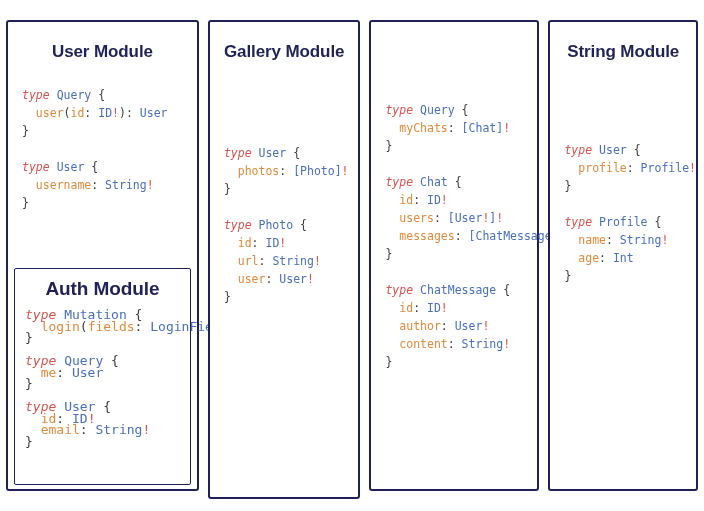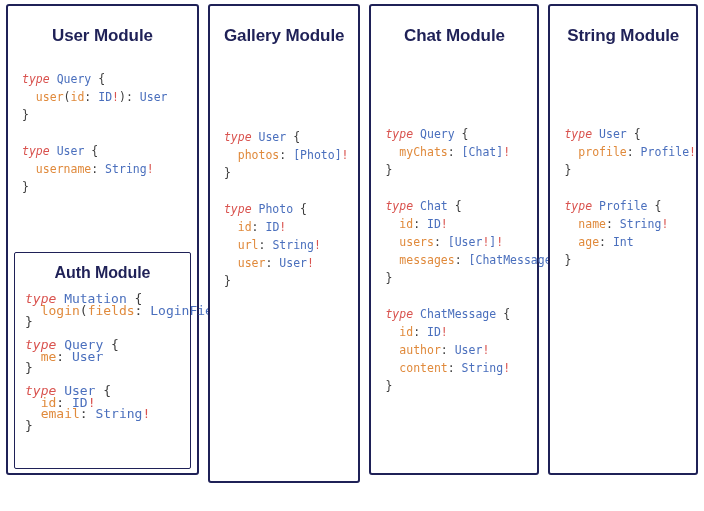--- a/index.html
+++ b/index.html
@@ -16,21 +16,21 @@
   }
 
   #board {
     position: absolute;
     left: 0; top: 0;
     width: 704px;
     height: 511px;
     display: flex;
     align-items: flex-start;
     gap: 9px;
-    padding: 4px 6px 0 6px;
+    padding: 20px 6px 0 6px;
     box-sizing: border-box;
   }
 
   .module {
     border: 2px solid #1f2157;
     border-radius: 3px;
     background: #ffffff;
     box-sizing: border-box;
     position: relative;
     display: flex;
@@ -80,21 +80,21 @@
     box-sizing: border-box;
     position: absolute;
     left: 6px;
     right: 6px;
     top: 246px;
     bottom: 4px;
     display: flex;
     flex-direction: column;
   }
   .submodule .module-title {
-    font-size: 16px;
+    font-size: 19px;
     line-height: 16px;
     margin: 12px 4px 0 4px;
   }
   .submodule .code {
     font-size: 13px;
     line-height: 11.5px;
     padding-left: 10px;
     margin-top: 12px;
   }
   .submodule .blank-gap { height: 11.5px; }
@@ -116,20 +116,19 @@
       <div class="submodule">
         <div class="module-title">Auth Module</div>
         <div class="code "><div><span class="kw">type </span><span class="tn">Mutation</span><span class="pun"> {</span></div><div><span class="pun">  </span><span class="fld">login</span><span class="pun">(</span><span class="fld">fields</span><span class="pun">: </span><span class="tn">LoginFields</span><span class="pun">): </span><span class="tn">User</span></div><div><span class="pun">}</span></div><div class="blank-gap"></div><div><span class="kw">type </span><span class="tn">Query</span><span class="pun"> {</span></div><div><span class="pun">  </span><span class="fld">me</span><span class="pun">: </span><span class="tn">User</span></div><div><span class="pun">}</span></div><div class="blank-gap"></div><div><span class="kw">type </span><span class="tn">User</span><span class="pun"> {</span></div><div><span class="pun">  </span><span class="fld">id</span><span class="pun">: </span><span class="tn">ID</span><span class="bang">!</span></div><div><span class="pun">  </span><span class="fld">email</span><span class="pun">: </span><span class="tn">String</span><span class="bang">!</span></div><div><span class="pun">}</span></div></div>
       </div>
     </div>
     <div class="module gallery">
       <div class="module-title">Gallery Module</div>
       <div class="code code-main"><div><span class="kw">type </span><span class="tn">User</span><span class="pun"> {</span></div><div><span class="pun">  </span><span class="fld">photos</span><span class="pun">: </span><span class="tn">[Photo]</span><span class="bang">!</span></div><div><span class="pun">}</span></div><div class="blank-gap"></div><div><span class="kw">type </span><span class="tn">Photo</span><span class="pun"> {</span></div><div><span class="pun">  </span><span class="fld">id</span><span class="pun">: </span><span class="tn">ID</span><span class="bang">!</span></div><div><span class="pun">  </span><span class="fld">url</span><span class="pun">: </span><span class="tn">String</span><span class="bang">!</span></div><div><span class="pun">  </span><span class="fld">user</span><span class="pun">: </span><span class="tn">User</span><span class="bang">!</span></div><div><span class="pun">}</span></div></div>
     </div>
     <div class="module chat">
-      <div class="module-title">Chat Module</div>
       <div class="code code-main"><div><span class="kw">type </span><span class="tn">Query</span><span class="pun"> {</span></div><div><span class="pun">  </span><span class="fld">myChats</span><span class="pun">: </span><span class="tn">[Chat]</span><span class="bang">!</span></div><div><span class="pun">}</span></div><div class="blank-gap"></div><div><span class="kw">type </span><span class="tn">Chat</span><span class="pun"> {</span></div><div><span class="pun">  </span><span class="fld">id</span><span class="pun">: </span><span class="tn">ID</span><span class="bang">!</span></div><div><span class="pun">  </span><span class="fld">users</span><span class="pun">: </span><span class="tn">[User</span><span class="bang">!</span><span class="tn">]</span><span class="bang">!</span></div><div><span class="pun">  </span><span class="fld">messages</span><span class="pun">: </span><span class="tn">[ChatMessage]</span><span class="bang">!</span></div><div><span class="pun">}</span></div><div class="blank-gap"></div><div><span class="kw">type </span><span class="tn">ChatMessage</span><span class="pun"> {</span></div><div><span class="pun">  </span><span class="fld">id</span><span class="pun">: </span><span class="tn">ID</span><span class="bang">!</span></div><div><span class="pun">  </span><span class="fld">author</span><span class="pun">: </span><span class="tn">User</span><span class="bang">!</span></div><div><span class="pun">  </span><span class="fld">content</span><span class="pun">: </span><span class="tn">String</span><span class="bang">!</span></div><div><span class="pun">}</span></div></div>
     </div>
     <div class="module profile">
       <div class="module-title">String Module</div>
       <div class="code code-main"><div><span class="kw">type </span><span class="tn">User</span><span class="pun"> {</span></div><div><span class="pun">  </span><span class="fld">profile</span><span class="pun">: </span><span class="tn">Profile</span><span class="bang">!</span></div><div><span class="pun">}</span></div><div class="blank-gap"></div><div><span class="kw">type </span><span class="tn">Profile</span><span class="pun"> {</span></div><div><span class="pun">  </span><span class="fld">name</span><span class="pun">: </span><span class="tn">String</span><span class="bang">!</span></div><div><span class="pun">  </span><span class="fld">age</span><span class="pun">: </span><span class="tn">Int</span></div><div><span class="pun">}</span></div></div>
     </div>
   </div>
 
 </body></html>

